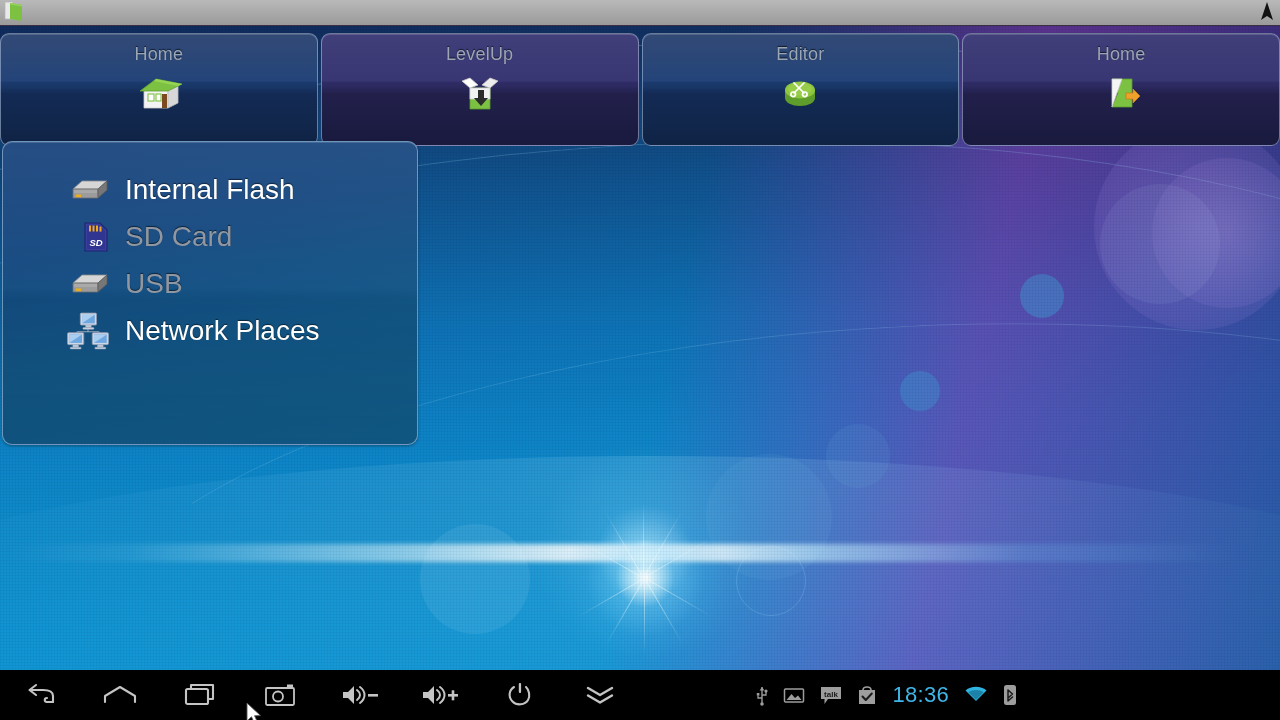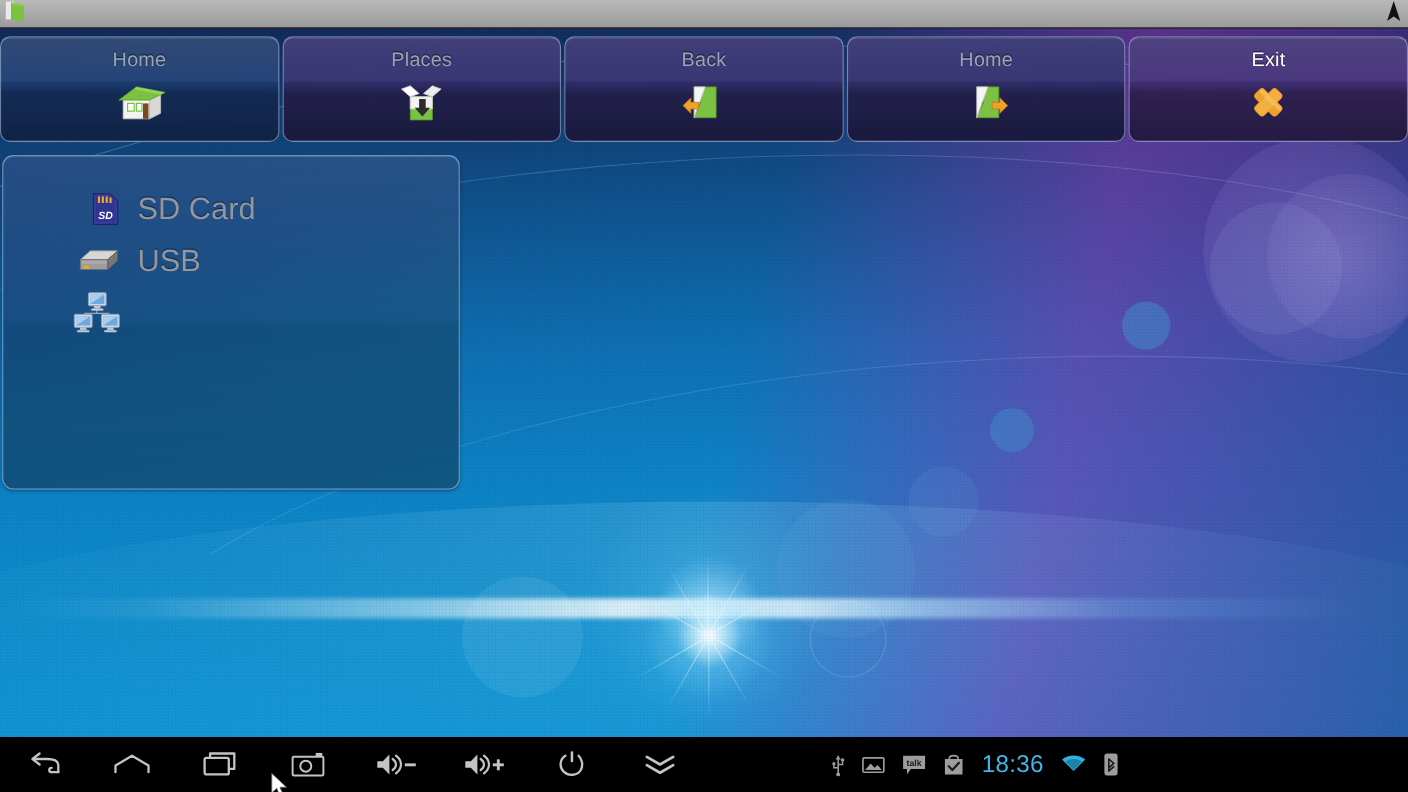--- a/index.html
+++ b/index.html
@@ -79,21 +79,21 @@
   }
   #bottom-sheen {
     position:absolute; left:-200px; top:430px; width:1700px; height:360px;
     border-radius:50%;
     background:radial-gradient(ellipse at 50% 0%, rgba(190,235,255,0.16) 0%, rgba(140,215,250,0.06) 42%, rgba(0,0,0,0) 70%);
     pointer-events:none;
   }
 
   
   #toolbar {
-    position:absolute; left:0; top:33px; width:1280px; height:96px;
+    position:absolute; left:0; top:33px; width:1280px; height:113px;
     display:flex; gap:3px; z-index:20;
   }
   .tb-btn {
     flex:1 1 0; position:relative;
     border-radius:9px;
     border:1px solid rgba(178,196,226,0.55);
     background:
       linear-gradient(180deg, rgba(255,255,255,0.10) 0%, rgba(255,255,255,0.03) 42%, rgba(0,0,0,0.10) 44%, rgba(0,0,0,0.16) 100%),
       linear-gradient(180deg, #1b3566 0%, #1d3f77 46%, #16305f 54%, #122a52 100%);
     box-shadow:inset 0 1px 0 rgba(255,255,255,0.16);
@@ -218,74 +218,80 @@
           <path d="M6 19 L22 7 L48 12 L34 19 Z" fill="#7cc142" stroke="#5fa030" stroke-width="0.8"></path>
           <path d="M22 7 L48 12 L44 14 L20 9 Z" fill="#96d456"></path>
           <rect x="28" y="22" width="5" height="14" fill="#7a4a20"></rect>
           <rect x="14" y="22" width="6" height="7" fill="#ffffff" stroke="#7cc142" stroke-width="1.1"></rect>
           <rect x="22" y="22" width="5" height="7" fill="#ffffff" stroke="#7cc142" stroke-width="1.1"></rect>
         </svg>
       </span>
     </div>
 
     <div class="tb-btn tinted">
-      <span class="tb-label">Places</span>
+      <span class="tb-label">LevelUp</span>
       <span class="tb-icon">
         <svg width="44" height="42" viewBox="0 0 44 42">
           <path d="M12 16 L32 16 L32 37 L12 37 Z" fill="#7cc142" stroke="#5c9c2e" stroke-width="0.8"></path>
           <path d="M12 16 L32 16 L32 27 L12 27 Z" fill="#f2f2f2" stroke="#cfcfcf" stroke-width="0.8"></path>
           <path d="M12 16 L4 9 L12 6 L20 13 Z" fill="#ffffff" stroke="#c8c8c8" stroke-width="0.8"></path>
           <path d="M32 16 L40 9 L32 6 L24 13 Z" fill="#ededed" stroke="#c8c8c8" stroke-width="0.8"></path>
           <path d="M20 18 L26 18 L26 26 L30 26 L23 34 L16 26 L20 26 Z" fill="#2c2c2c"></path>
         </svg>
       </span>
     </div>
 
 
-
-    <div class="tb-btn tinted">
-      <span class="tb-label">Back</span>
+    <div class="tb-btn">
+      <span class="tb-label">Editor</span>
       <span class="tb-icon">
-        <svg width="46" height="42" viewBox="0 0 46 42">
-          <path d="M14 7 L34 7 L34 35 L14 35 L20 21 Z" fill="#7cc142" stroke="#5c9c2e" stroke-width="0.8"></path>
-          <path d="M14 7 L24 7 L19 21 L14 35 Z" fill="#f5f5f5" stroke="#cdcdcd" stroke-width="0.8"></path>
-          <path d="M18 25 L18 21 L11 21 L11 17 L4 24 L11 31 L11 27 L18 27 Z" fill="#efa22b" stroke="#c77f16" stroke-width="0.8" stroke-linejoin="round"></path>
-        </svg>
-      </span>
-    </div>
+        <svg width="44" height="42" viewBox="0 0 44 42">
+          <ellipse cx="22" cy="26" rx="15" ry="8" fill="#5e9c2b"></ellipse>
+          <rect x="7" y="18" width="30" height="8" fill="#5e9c2b"></rect>
+          <ellipse cx="22" cy="18" rx="15" ry="8.5" fill="#8dc63f"></ellipse>
+          <ellipse cx="22" cy="17" rx="12" ry="6.5" fill="#9ed24f" opacity="0.6"></ellipse>
+          <g stroke="#ffffff" stroke-width="1.7" fill="none" stroke-linecap="round">
+            <path d="M16 11 L26 21"></path>
+            <path d="M26 11 L16 21"></path>
+            <circle cx="15.2" cy="22.3" r="2.3"></circle>
+            <circle cx="26.8" cy="22.3" r="2.3"></circle>
+          </g>
+        </svg>
+      </span>
+    </div>
+
 
     <div class="tb-btn tinted">
       <span class="tb-label">Home</span>
       <span class="tb-icon">
         <svg width="46" height="42" viewBox="0 0 46 42">
           <path d="M14 7 L34 7 L34 35 L14 35 L20 21 Z" fill="#7cc142" stroke="#5c9c2e" stroke-width="0.8"></path>
           <path d="M14 7 L24 7 L19 21 L14 35 Z" fill="#f5f5f5" stroke="#cdcdcd" stroke-width="0.8"></path>
           <path d="M28 25 L28 21 L35 21 L35 17 L42 24 L35 31 L35 27 L28 27 Z" fill="#efa22b" stroke="#c77f16" stroke-width="0.8" stroke-linejoin="round"></path>
         </svg>
       </span>
     </div>
 
-    <div class="tb-btn purple active">
-      <span class="tb-label">Exit</span>
-      <span class="tb-icon">
-        <svg width="44" height="42" viewBox="0 0 44 42">
-          <g transform="translate(22,21) rotate(45) translate(-22,-21)">
-            <rect x="8" y="15" width="28" height="12" rx="3.5" fill="#efa22b"></rect>
-            <rect x="16" y="7" width="12" height="28" rx="3.5" fill="#efa22b"></rect>
-            <rect x="9" y="16" width="26" height="4" rx="2" fill="#f8c060" opacity="0.75"></rect>
-            <rect x="17" y="8" width="10" height="26" rx="3" fill="#f8c060" opacity="0.45"></rect>
-          </g>
-        </svg>
-      </span>
-    </div>
 
   </div>
 
   <div id="drive-panel">
 
+    <div class="drive-row enabled">
+      <span class="drive-icon">
+        <svg width="42" height="30" viewBox="0 0 42 30">
+          <path d="M4 14 L13 6 L38 6 L29 14 Z" fill="#d6d6d6" stroke="#8d8d8d" stroke-width="0.8"></path>
+          <path d="M4 14 L29 14 L29 23 L4 23 Z" fill="#9c9c9c" stroke="#6f6f6f" stroke-width="0.8"></path>
+          <path d="M29 14 L38 6 L38 15 L29 23 Z" fill="#777777" stroke="#5c5c5c" stroke-width="0.8"></path>
+          <path d="M5 15 L28 15 L28 18 L5 18 Z" fill="#b4b4b4" opacity="0.55"></path>
+          <rect x="7" y="19.5" width="5" height="2.6" fill="#e8b021"></rect>
+        </svg>
+      </span>
+      <span class="drive-label">Internal Flash</span>
+    </div>
 
     <div class="drive-row disabled">
       <span class="drive-icon">
         <svg width="30" height="34" viewBox="0 0 30 34">
           <path d="M4 3 L19 3 L26 10 L26 31 L4 31 Z" fill="#3a3f9e" stroke="#1f2470" stroke-width="1.1"></path>
           <path d="M6 5 L18 5 L24 11 L24 29 L6 29 Z" fill="#2f3590"></path>
           <g fill="#f0a81f">
             <rect x="8" y="5.5" width="2" height="6"></rect>
             <rect x="11.5" y="5.5" width="2" height="6"></rect>
             <rect x="15" y="5.5" width="2" height="6"></rect>
@@ -333,20 +339,21 @@
           </g>
           <g>
             <rect x="32" y="25" width="19" height="14" rx="1.3" fill="#cfd8e6" stroke="#8e9cb0" stroke-width="1"></rect>
             <rect x="34" y="27" width="15" height="10" fill="#6fa8e0"></rect>
             <path d="M34 27 L49 27 L34 37 Z" fill="#a9cef0"></path>
             <rect x="38" y="39" width="7" height="3" fill="#bcc7d8"></rect>
             <rect x="35" y="42" width="13" height="2" rx="1" fill="#d2dae6" stroke="#97a4b6" stroke-width="0.7"></rect>
           </g>
         </svg>
       </span>
+      <span class="drive-label">Network Places</span>
     </div>
 
   </div>
 
   <div id="nav-bar">
     <div id="nav-left">
 
       <div class="nav-btn">
         <svg width="34" height="26" viewBox="0 0 34 26">
           <path d="M30 20 L30 14 C30 9 25 8 20 8 L8 8" stroke="#c4c4c4" stroke-width="2.1" fill="none" stroke-linecap="round"></path>

